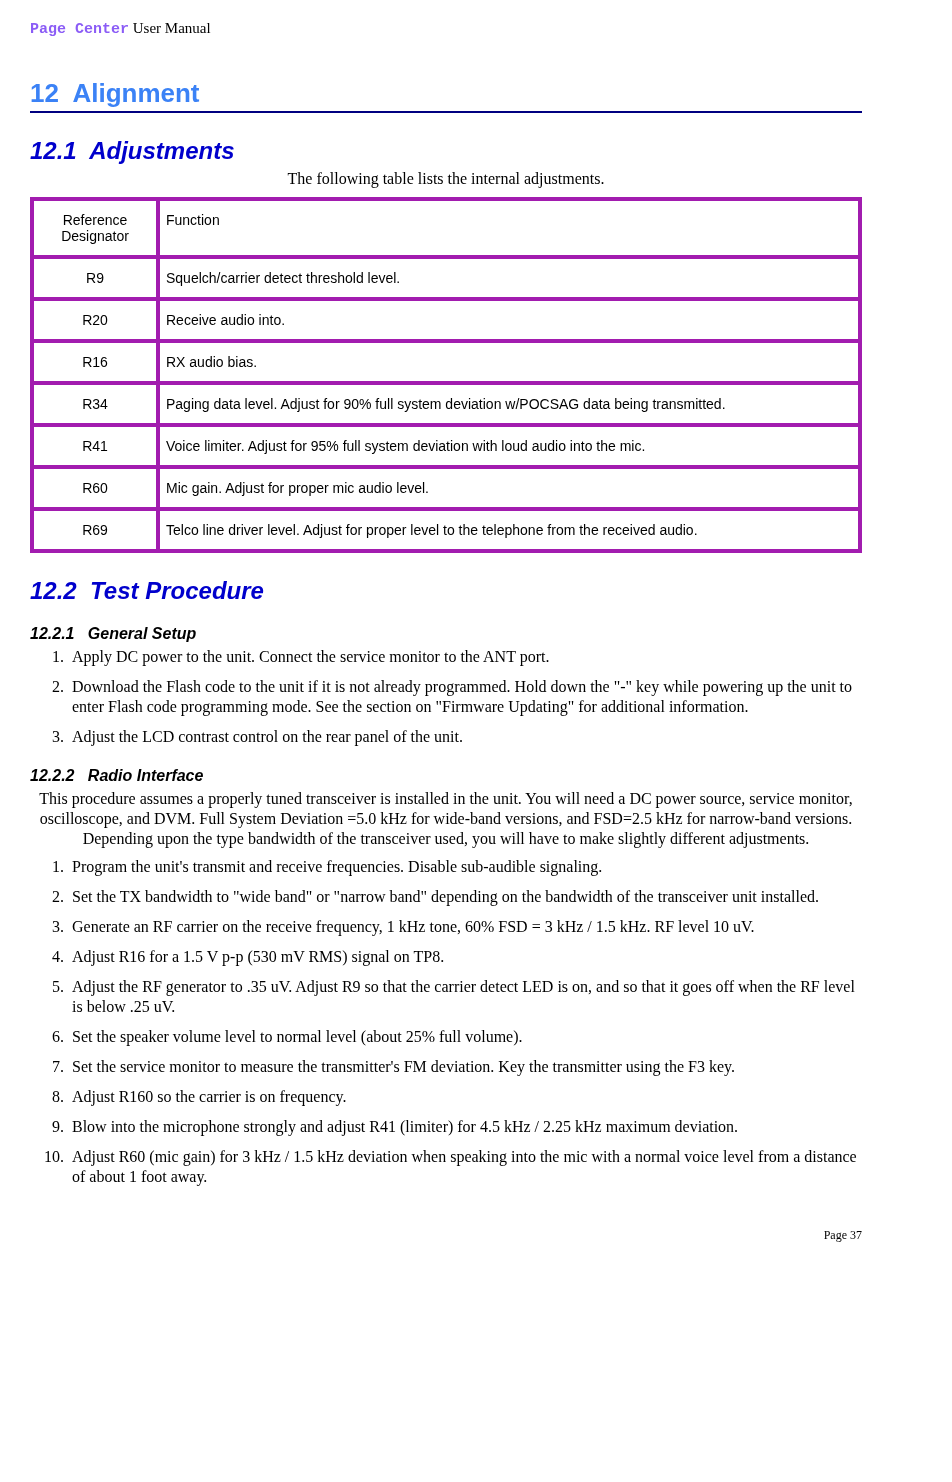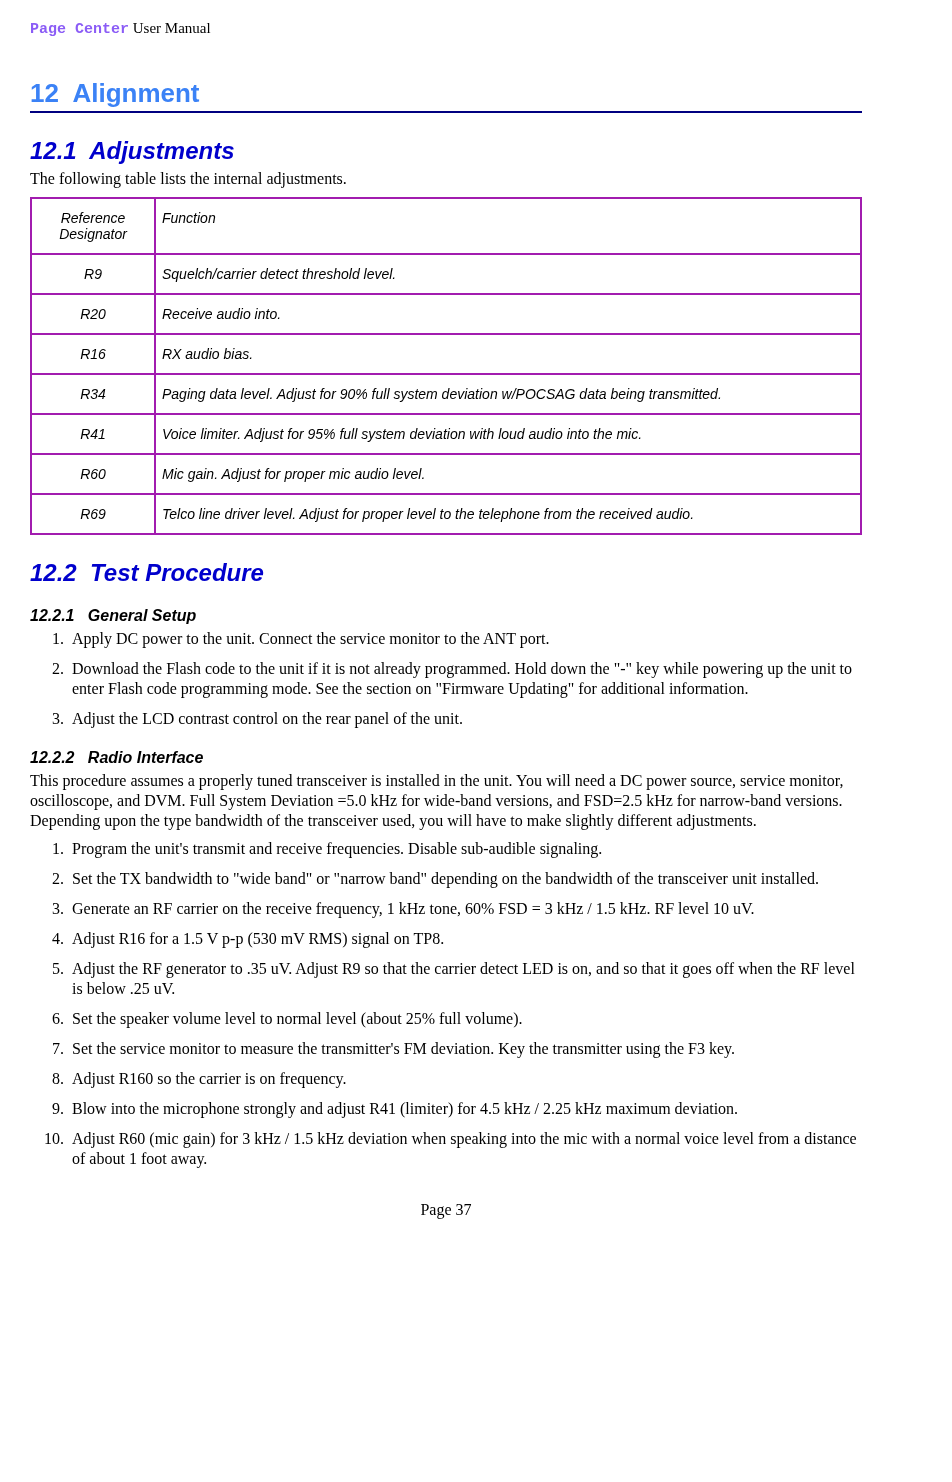--- a/index.html
+++ b/index.html
@@ -43,53 +43,53 @@
     font-family: Arial, Helvetica, sans-serif;
     font-weight: bold;
     font-style: italic;
     font-size: 16px;
     margin-bottom: 4px;
     margin-top: 20px;
   }
   p.body {
     margin: 4px 0 8px 0;
     line-height: 1.25;
+    text-align: center;
   }
   table.adj {
     border-collapse: collapse;
     width: 100%;
     font-family: Arial, Helvetica, sans-serif;
     font-size: 14px;
     margin-top: 6px;
   }
   table.adj td, table.adj th {
-    border: 2px solid #a21caf;
+    border: 4px solid #a21caf;
     padding: 11px 6px;
     vertical-align: top;
     text-align: left;
     font-weight: normal;
-    font-style: italic;
   }
   table.adj td.ref {
     text-align: center;
     width: 110px;
   }
   ol.numbered {
     margin: 4px 0 0 0;
     padding-left: 38px;
   }
   ol.numbered li {
     margin-bottom: 10px;
     padding-left: 4px;
     line-height: 1.25;
   }
   .page-num {
-    text-align: center;
-    margin-top: 32px;
-    font-size: 16px;
+    text-align: right;
+    margin-top: 41px;
+    font-size: 12px;
   }
 </style>
 </head>
 <body>
 
 <div class="header-line">
   <span class="mono">Page Center</span><span> User Manual</span>
 </div>
 
 <h1 class="chapter">

